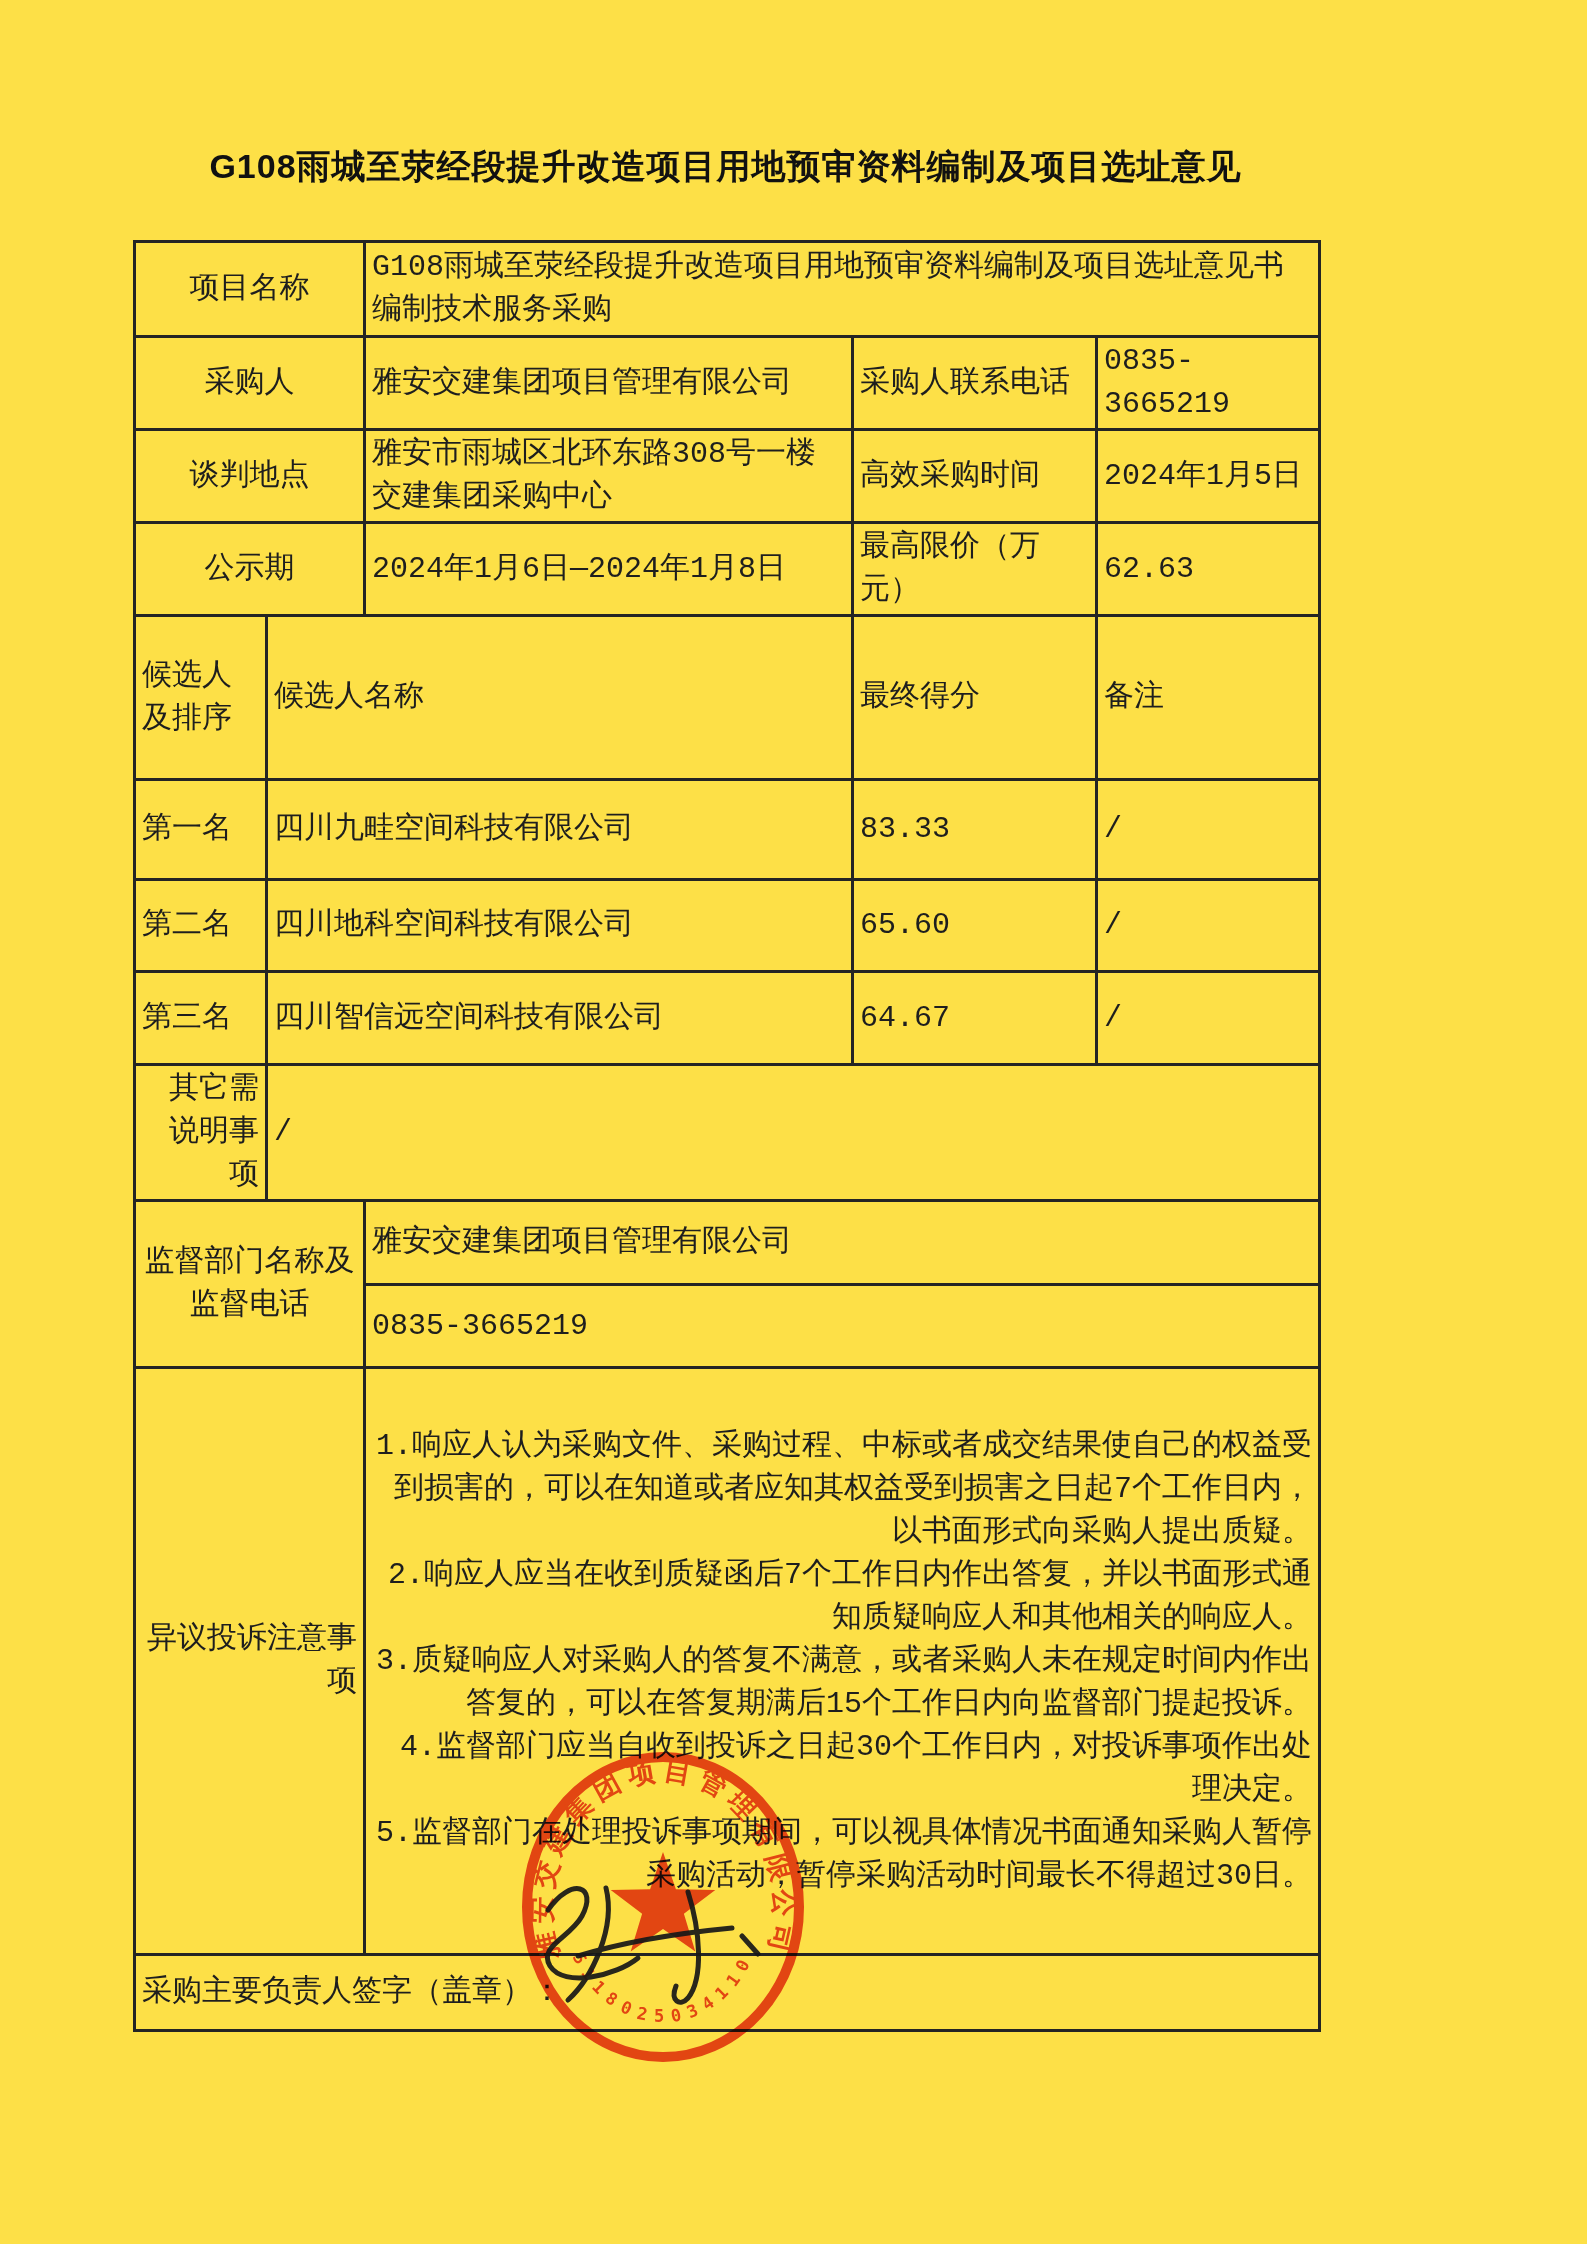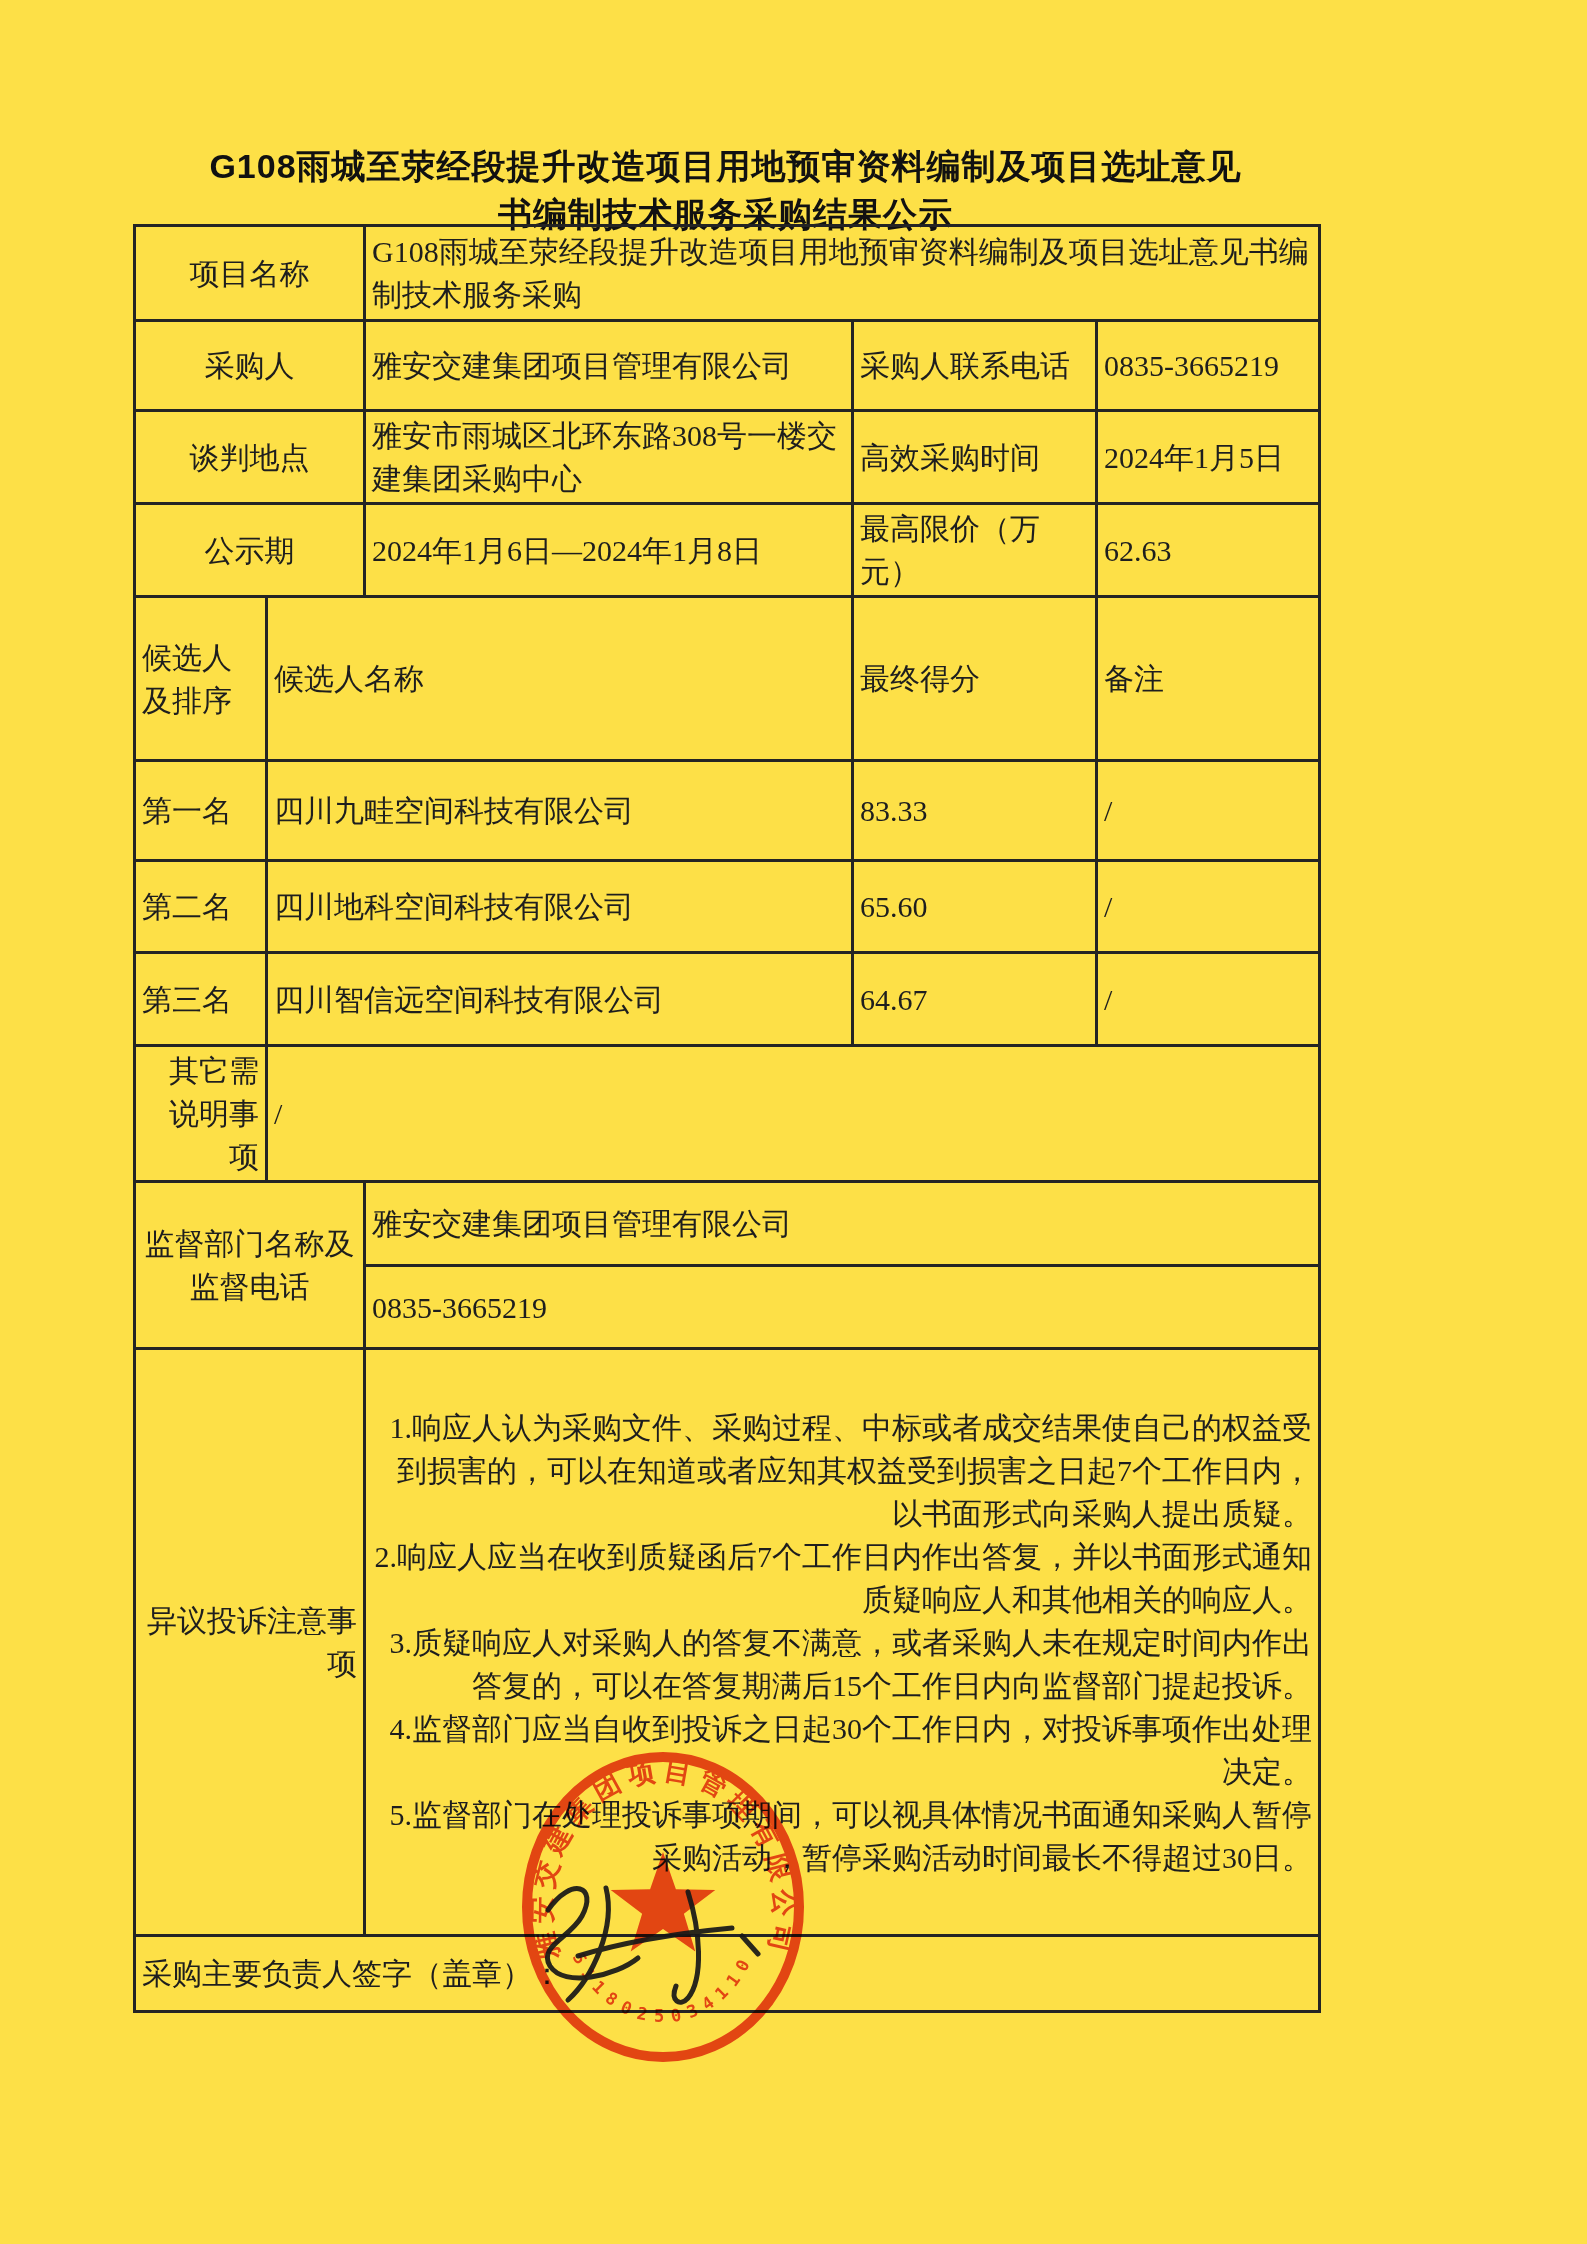--- a/index.html
+++ b/index.html
@@ -13,22 +13,22 @@
     color:#1f1f1f;
   }
   .title{
     position:absolute;left:133px;top:142px;width:1185px;
     text-align:center;
     font-family:"Liberation Sans","DejaVu Sans",sans-serif;
     font-weight:700;font-size:34px;line-height:48px;color:#111;
     letter-spacing:1px;
   }
   table.doc{
-    position:absolute;left:133px;top:224px;width:1185px;
-    border-collapse:collapse;table-layout:fixed;
+    position:absolute;left:133px;top:240px;width:1185px;
+    border-collapse:collapse;table-layout:fixed;font-family:Liberation Mono, monospace;
   }
   table.doc td{
     border:3px solid #242424;
     vertical-align:middle;
     font-size:30px;
     padding:2px 6px;
     color:#1e1e1e;
     line-height:43px;
     overflow:hidden;
   }
@@ -52,21 +52,20 @@
     pointer-events:none;
   }
 </style>
 </head>
 <body>
 
 <div class="sheet">
 
   <div class="title">
     <div>G108雨城至荥经段提升改造项目用地预审资料编制及项目选址意见</div>
-    <div>书编制技术服务采购结果公示</div>
   </div>
 
   <table class="doc">
     <colgroup>
       <col style="width:132px">
         <col style="width:98px">
         <col style="width:488px">
         <col style="width:244px">
         <col style="width:223px">
     </colgroup>

